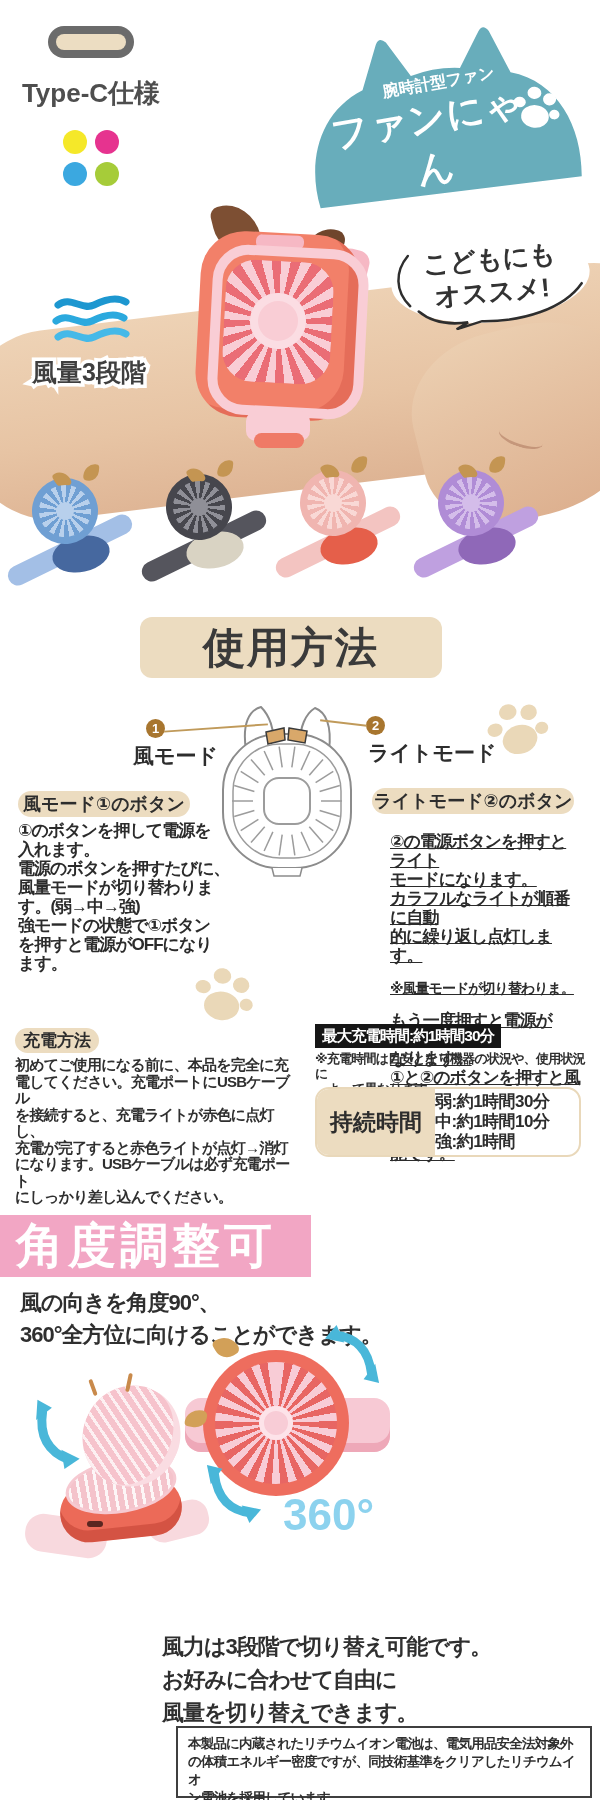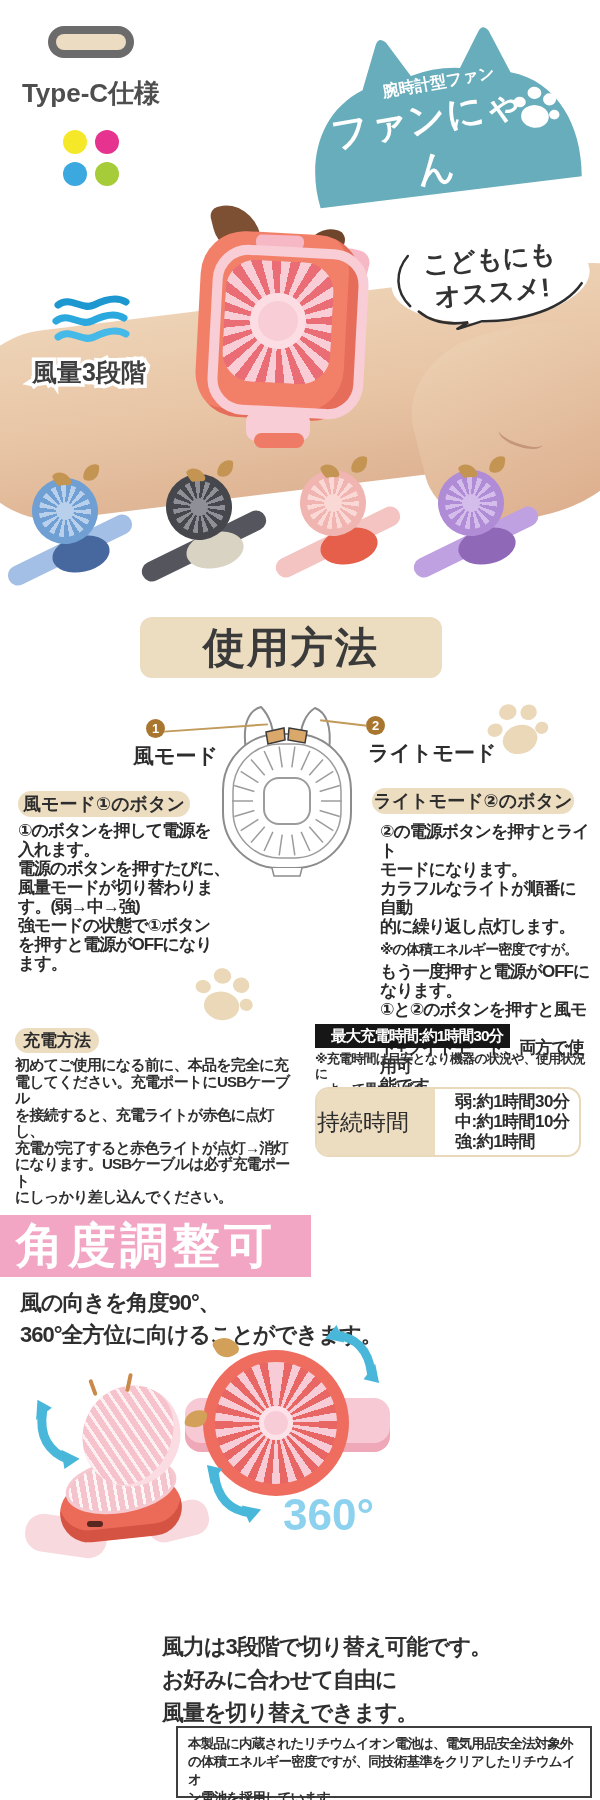--- a/index.html
+++ b/index.html
@@ -79,34 +79,34 @@
   .mline2{left:320px;top:722px;width:47px;transform:rotate(7deg);}
   .mlabel{font-size:21px;font-weight:800;color:#2d2d2d;}
   .mlabel1{left:133px;top:742px;} .mlabel2{left:368px;top:739px;}
   .pill{background:var(--beige);border-radius:14px;text-align:center;font-weight:800;color:#2d2d2d;}
   .pill-wind{left:18px;top:791px;width:172px;height:26px;line-height:26px;font-size:18px;}
   .pill-light{left:372px;top:788px;width:202px;height:26px;line-height:26px;font-size:18px;}
   .body-col{font-size:17px;line-height:19px;font-weight:700;letter-spacing:-1px;color:#2b2b2b;}
   .wind-body{left:18px;top:821px;width:212px;}
   .light-body{left:376px;top:818px;width:218px;}
   .light-note{font-size:14px;line-height:18px;letter-spacing:-1px;font-weight:700;margin:0;}
-  .light-body p{margin:4px;}
+  .light-body p{margin:14px;text-decoration:underline;}
   .paw-beige1{left:484px;top:697px;width:66px;height:66px;transform:rotate(-18deg);}
   .paw-beige2{left:190px;top:963px;width:66px;height:66px;transform:rotate(8deg);}
 
   
   .pill-charge{left:15px;top:1028px;width:84px;height:25px;line-height:25px;font-size:17px;}
   .charge-body{left:15px;top:1057px;width:280px;font-size:15px;line-height:16.5px;font-weight:700;letter-spacing:-0.8px;}
   .maxtime{left:315px;top:1024px;width:186px;height:24px;background:var(--blackbox);color:#fff;
-     text-align:center;line-height:24px;font-size:15.5px;font-weight:800;letter-spacing:-1px;padding-left:9px;}
+     text-align:center;line-height:24px;font-size:15.5px;font-weight:800;letter-spacing:-1px;}
   .charge-note{left:315px;top:1051px;width:275px;font-size:13px;line-height:15px;font-weight:700;letter-spacing:-0.8px;}
   .duration{left:315px;top:1087px;width:266px;height:70px;display:flex;border:2px solid #e9d8ba;border-radius:14px;
      overflow:hidden;background:#fff;box-sizing:border-box;}
-  .duration-label{width:118px;background:var(--beige);line-height:66px;font-size:23px;font-weight:400;color:#2d2d2d;}
-  .duration-values{flex:1;padding:3px 0 0 20px;font-size:17px;line-height:20px;font-weight:800;color:#2d2d2d;letter-spacing:-0.5px;}
+  .duration-label{width:118px;background:var(--beige);text-align:center;line-height:66px;font-size:23px;font-weight:700;color:#2d2d2d;}
+  .duration-values{flex:1;padding:3px 0 0 0;font-size:17px;line-height:20px;font-weight:800;color:#2d2d2d;letter-spacing:-0.5px;}
 
   
   .angle-banner{left:0;top:1215px;width:311px;height:62px;background:var(--pink);color:#fff;
      font-size:48px;font-weight:800;line-height:62px;padding-left:16px;letter-spacing:4px;box-sizing:border-box;}
   .angle-body{left:20px;top:1287px;width:400px;font-size:22px;line-height:32px;font-weight:700;letter-spacing:-1px;}
   .deg90{left:5px;top:1336px;font-size:80px;font-weight:700;color:var(--lightblue);letter-spacing:-2px;}
   .deg360{left:283px;top:1490px;font-size:44px;font-weight:700;color:var(--lightblue);}
 
   
   .fan90{left:25px;top:1385px;width:200px;height:185px;}
@@ -311,21 +311,21 @@
 強モードの状態で①ボタン
 を押すと電源がOFFになり
 ます。</div>
 
   <div class="abs pill pill-light">ライトモード②のボタン</div>
   <div class="abs body-col light-body">
     <p class="pre">②の電源ボタンを押すとライト
 モードになります。
 カラフルなライトが順番に自動
 的に繰り返し点灯します。</p>
-    <p class="light-note pre">※の体積エネルギー密度ですが。</p>
+    <p class="light-note pre">※風量モードが切り替わりま。</p>
     <p class="pre">もう一度押すと電源がOFFに
 なります。
 ①と②のボタンを押すと風モー
 ド+ライトモード、両方で使用可
 能です。</p>
   </div>
 
   <svg class="abs paw-beige1" viewBox="0 0 60 60">
     <g class="paw-fill" fill="#ead8b8">
         <ellipse cx="30" cy="39" rx="16" ry="13"></ellipse>

